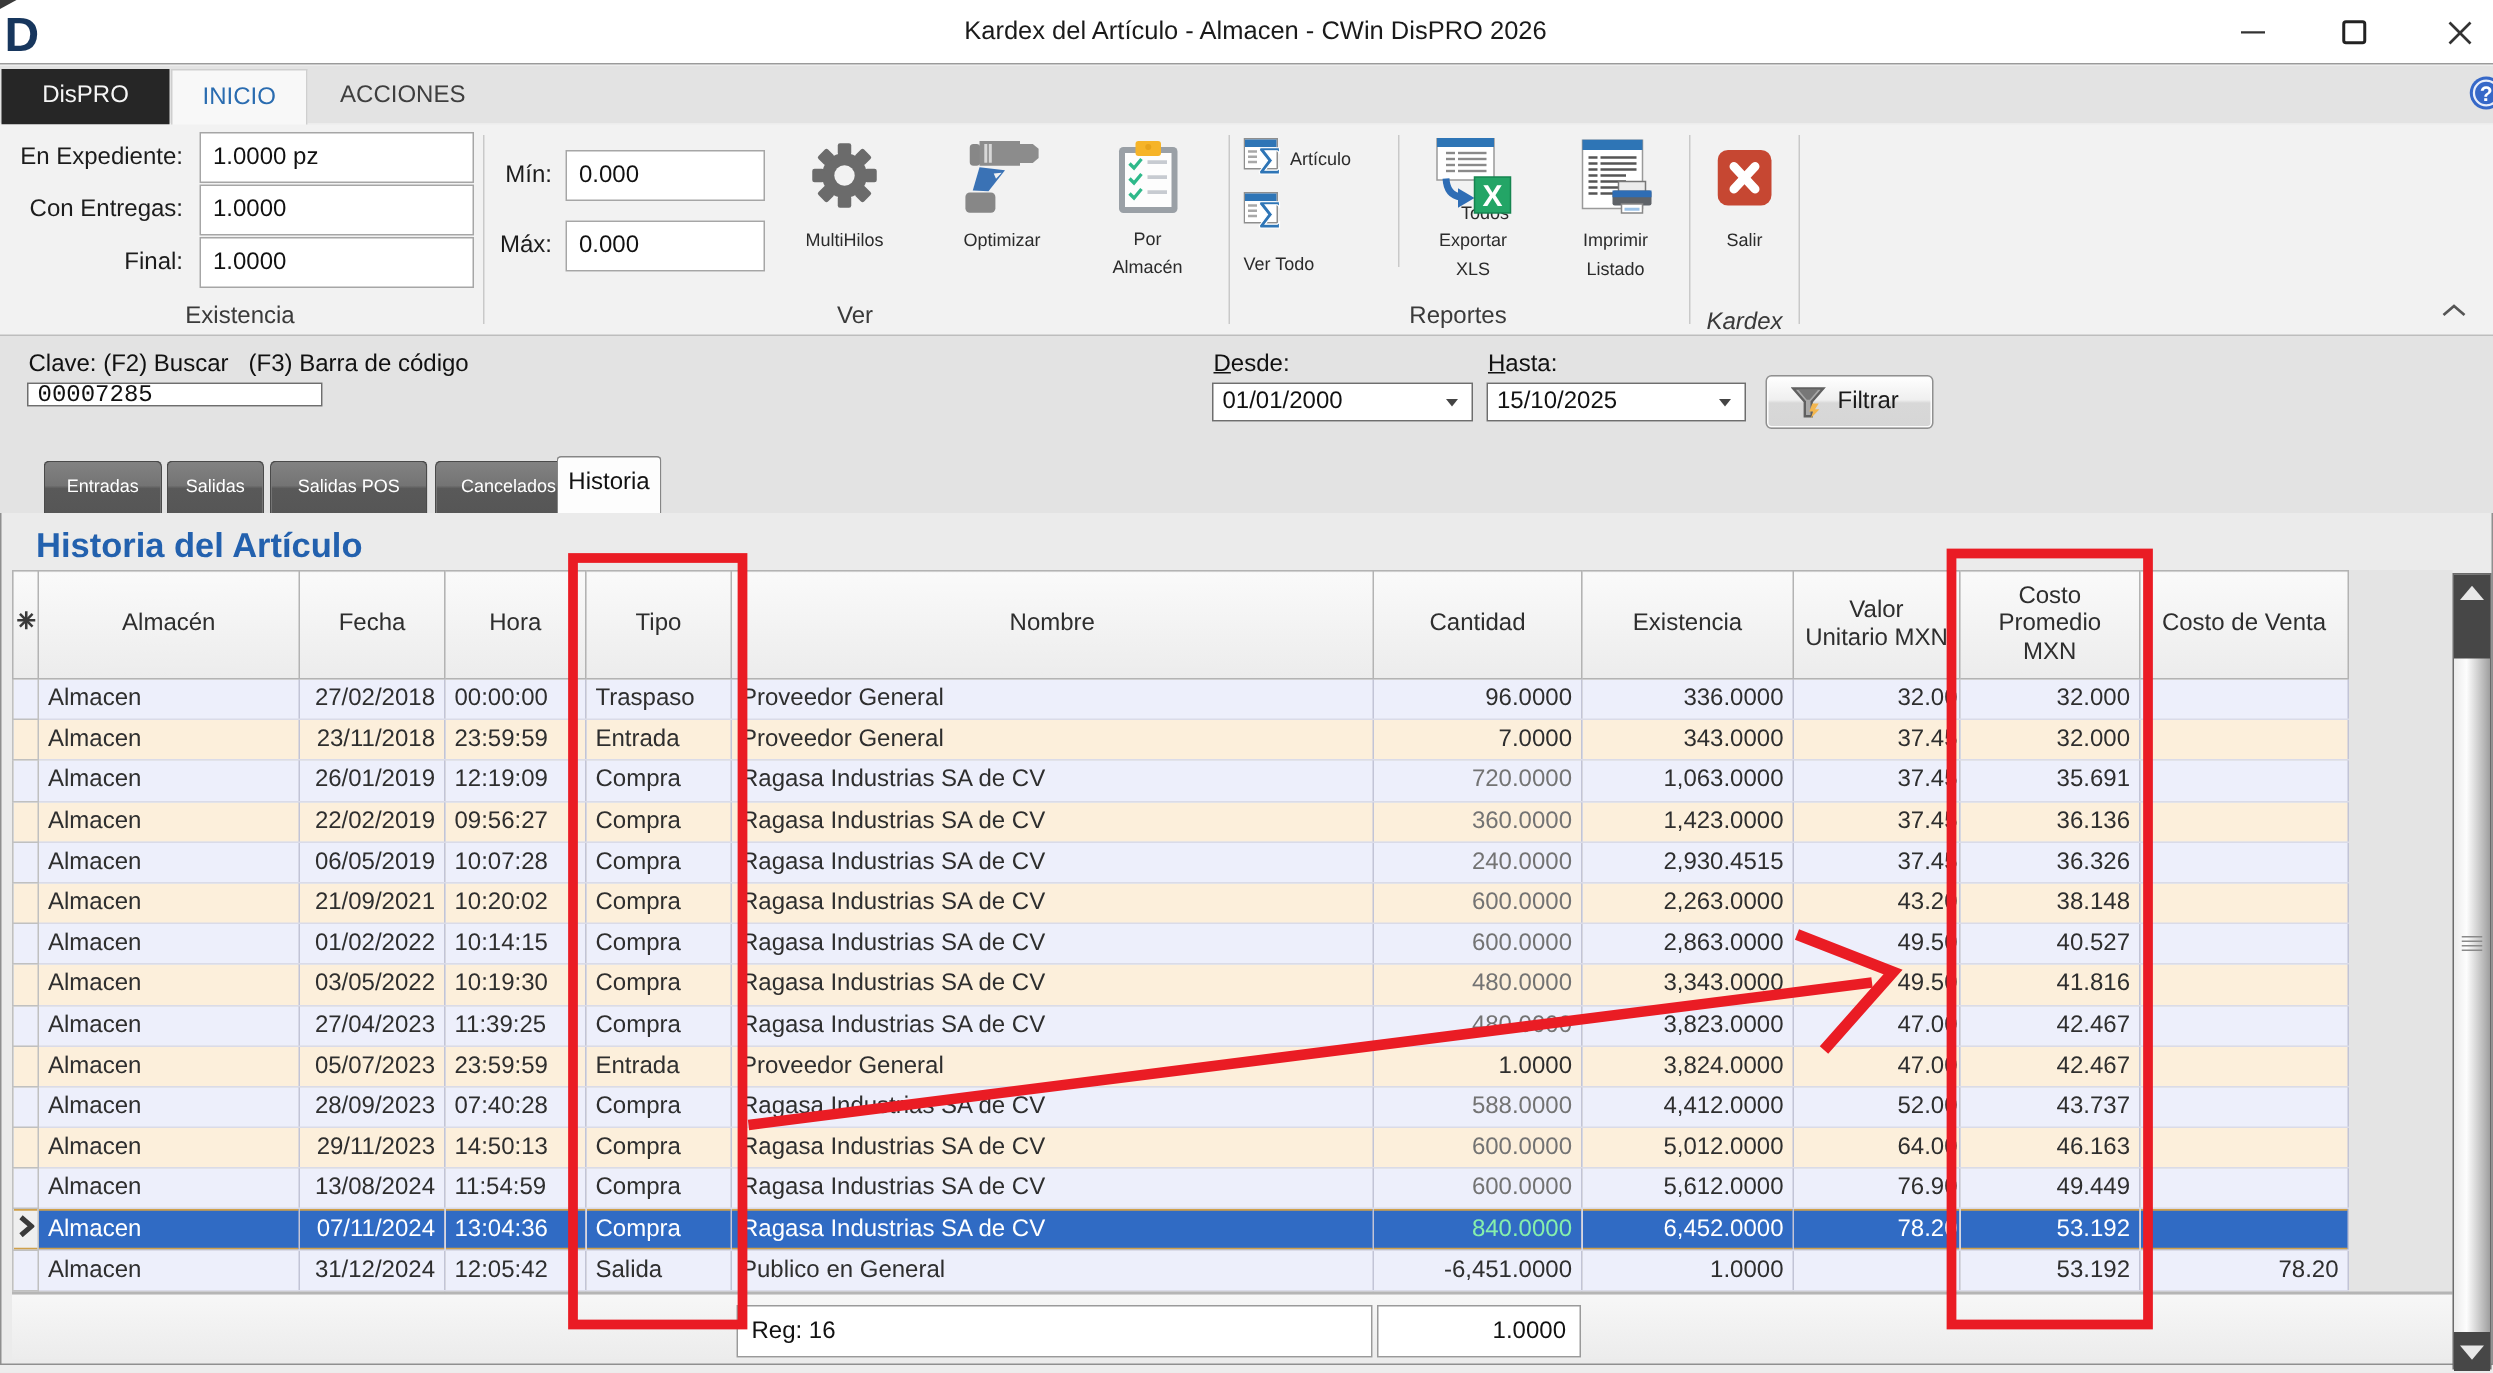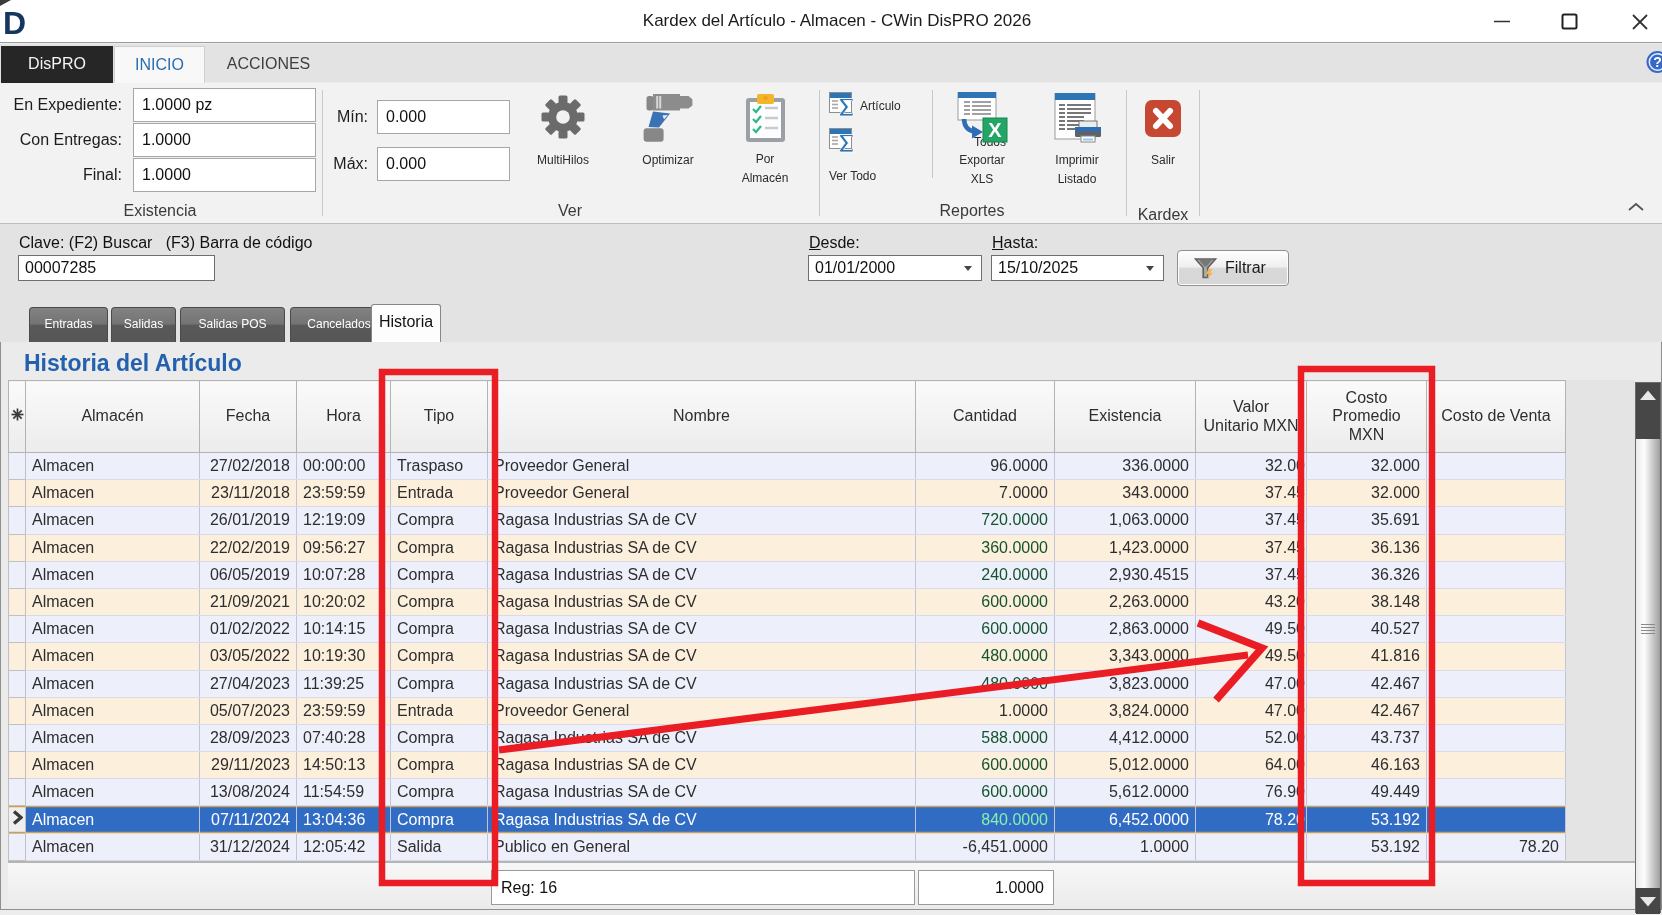--- a/index.html
+++ b/index.html
@@ -43,21 +43,21 @@
   
   #grid { left:8px; top:380px; }
   table { border-collapse:collapse; table-layout:fixed; }
   td,th { overflow:hidden; white-space:nowrap; font-weight:normal; }
   th { background:linear-gradient(#fafafa,#ececec); border:1px solid #b3b3b3; font-size:16px; color:#2e2e2e; text-align:center; line-height:18.5px; }
   td { border-right:1px solid #c2c4d6; border-bottom:1px solid #dadbe8; font-size:16px; color:#2e2e2e; padding:0 6px; height:27.2px; }
   tr.lav td { background:#edeffb; }
   tr.cre td { background:#fcefdb; }
   tr.sel td { background:#306bc4; color:#fff; box-shadow:inset 0 1.2px 0 #cfa04a, inset 0 -1.2px 0 #cfa04a; }
   td.num { text-align:right; }
-  td.blue { color:#14532d; }
+  td.blue { color:#737373; }
   tr.sel td.blue { color:#86efac; }
   td.mark { background:#efefef; border:1px solid #c0c0c0; padding:0; }
   tr.sel td.mark { background:#efefef; }
 
   
   #sb { left:1635px; top:382px; width:26px; height:531px; background:linear-gradient(90deg,#ebebeb,#fdfdfd 35%,#9f9f9f); border:1px solid #6b6b6b; }
   .sbdark { position:absolute; left:0; width:24px; background:#474747; }
 </style>
 </head>
 <body>
@@ -110,21 +110,21 @@
   <div class="rlabel" style="left:490px;top:119px;width:160px;">Ver</div>
 
   <div class="btnlabel" style="left:860px;top:14px;width:120px;text-align:left;">Artículo</div>
   <div class="btnlabel" style="left:886px;top:50px;width:120px;text-align:right;">Todos</div>
   <div class="btnlabel" style="left:829px;top:84px;width:120px;text-align:left;">Ver Todo</div>
   <div class="btnlabel" style="left:922px;top:68px;width:120px;">Exportar<br>XLS</div>
   <div class="btnlabel" style="left:1017px;top:68px;width:120px;">Imprimir<br>Listado</div>
   <div class="rlabel" style="left:892px;top:119px;width:160px;">Reportes</div>
 
   <div class="btnlabel" style="left:1103px;top:68px;width:120px;">Salir</div>
-  <div class="rlabel" style="left:1083px;top:123px;width:160px;">Kardex</div>
+  <div class="rlabel" style="left:1083px;top:123px;width:160px;font-style:italic;">Kardex</div>
 
   <svg class="abs" style="left:1626px;top:118px" width="20" height="12">
       <path d="M3 9 L10 3 L17 9" fill="none" stroke="#555" stroke-width="1.8"></path>
     </svg>
 </div>
 
 <div id="icons">
     <svg style="position:absolute;left:539px;top:93px" width="48" height="48">
       <g fill="#6b6b6b">
         <circle cx="24" cy="24" r="15"></circle>
@@ -234,21 +234,21 @@
  <rect x="0" y="0" width="36" height="37" rx="7" fill="#c64732"></rect>
  <g stroke="#fff" stroke-width="6" stroke-linecap="round">
   <line x1="11" y1="11" x2="25" y2="26"></line>
         <line x1="25" y1="11" x2="11" y2="26"></line>
  </g>
     </svg>
   </div>
 
 <div class="abs" id="filterbar">
   <div class="fbar-label" style="left:19px;top:10px;">Clave: (F2) Buscar&nbsp;&nbsp;&nbsp;(F3) Barra de código</div>
-  <div class="fbar-input" style="left:18px;top:31px;width:197px;height:26px;">00007285</div>
+  <div class="fbar-input" style="left:18px;top:31px;width:197px;height:16px;font-family:Liberation Mono, monospace;">00007285</div>
   <div class="fbar-label" style="left:809px;top:10px;"><u>D</u>esde:</div>
   <div class="fbar-input" style="left:808px;top:31px;width:174px;height:26px;">01/01/2000<span class="combo-arrow"></span></div>
   <div class="fbar-label" style="left:992px;top:10px;"><u>H</u>asta:</div>
   <div class="fbar-input" style="left:991px;top:31px;width:173px;height:26px;">15/10/2025<span class="combo-arrow"></span></div>
   <div class="abs" style="left:1177px;top:26px;width:112px;height:36px;background:linear-gradient(#ffffff,#efefef 46%,#d8d8d8 52%,#d6d6d6);border:1px solid #909090;border-radius:4px;box-shadow:inset 0 0 0 1px #fcfcfc;">
     <svg style="position:absolute;left:16px;top:6px" width="24" height="24" viewBox="0 0 24 24">
       <path d="M1.5 2 L21.5 2 L13.8 10.8 L13.8 20.5 L9.2 20.5 L9.2 10.8 Z" fill="#a8a8a8" stroke="#606060" stroke-width="1.6"></path>
       <path d="M5 3 L18 3 L12.5 9.5 L10.5 9.5 Z" fill="#777"></path>
       <path d="M14.2 12 L18.5 12 L16 15.8 L19 15.8 L13.2 21.8 L14.8 17.3 L12.2 17.3 Z" fill="#f3b64e"></path>
     </svg>

